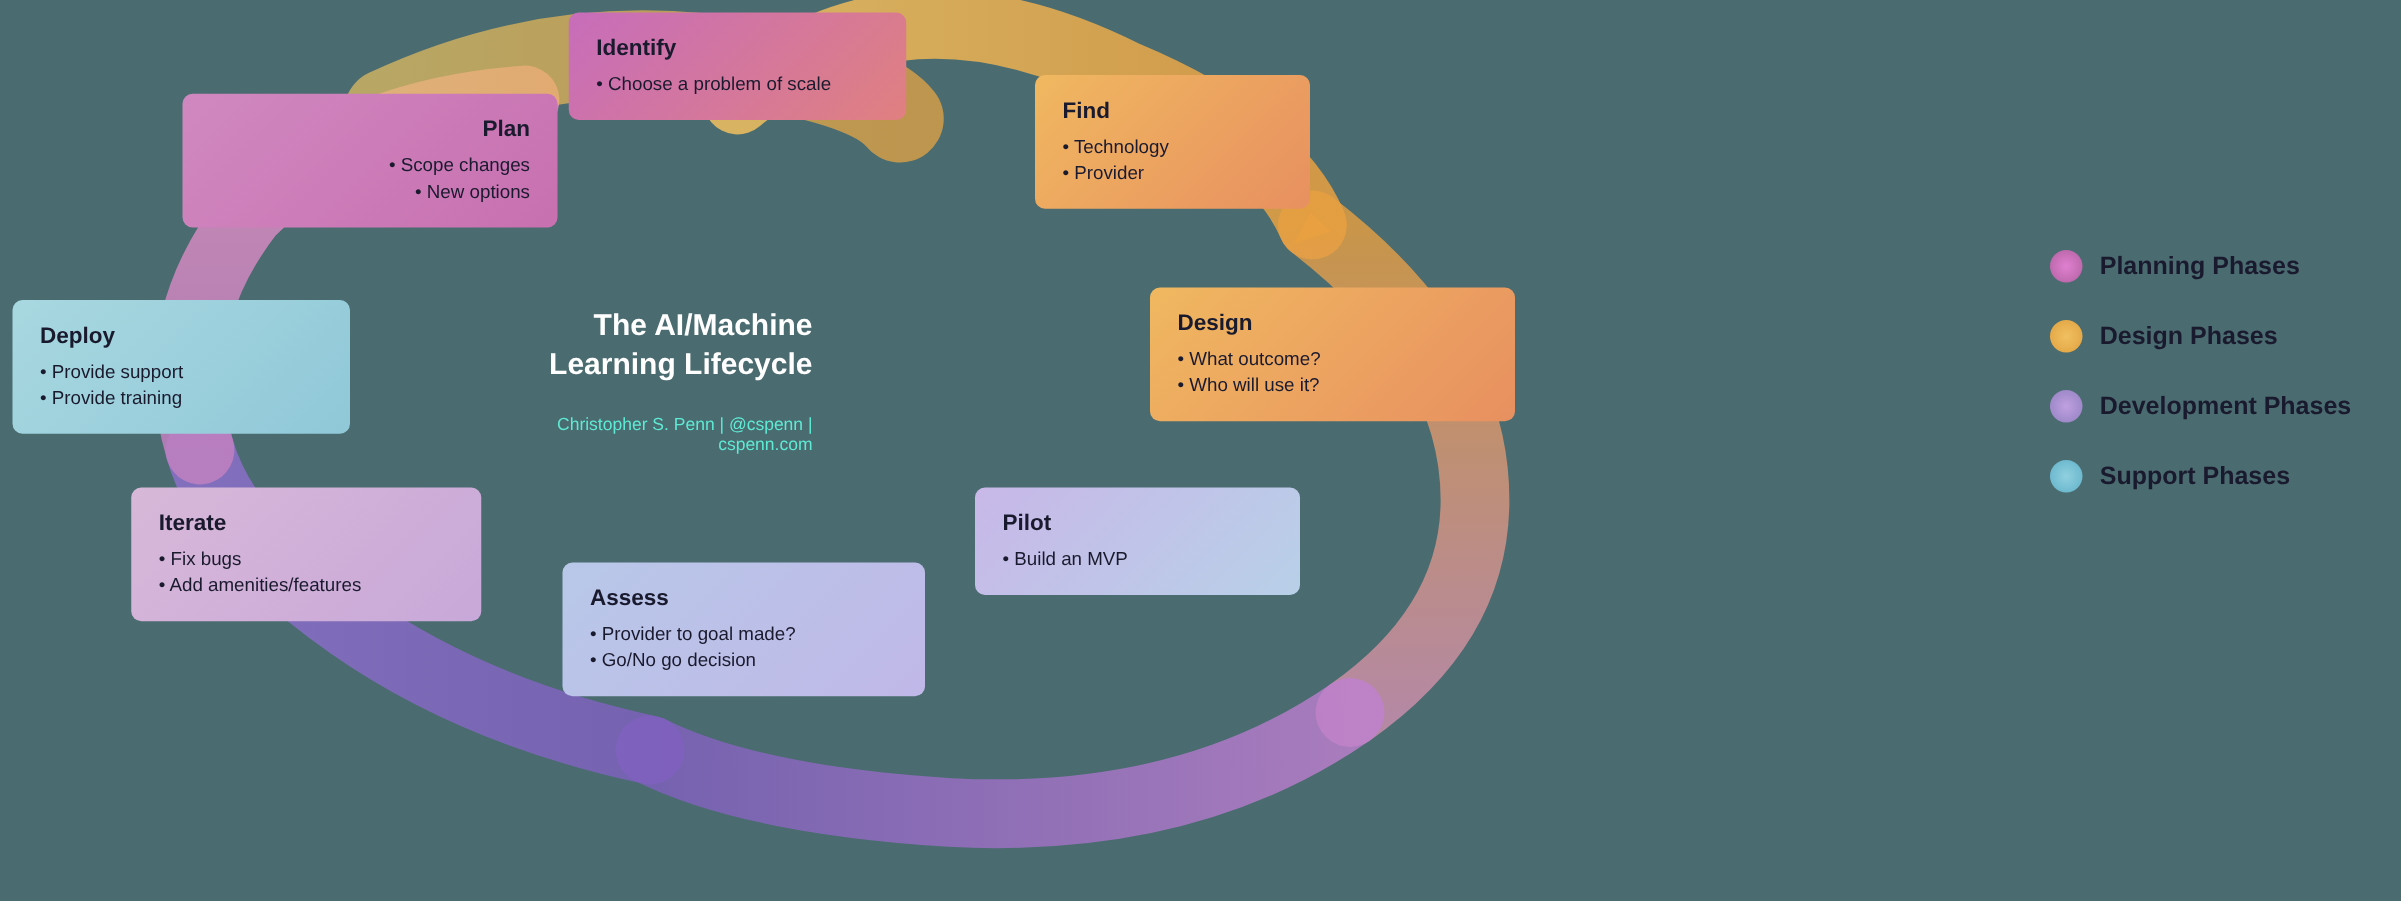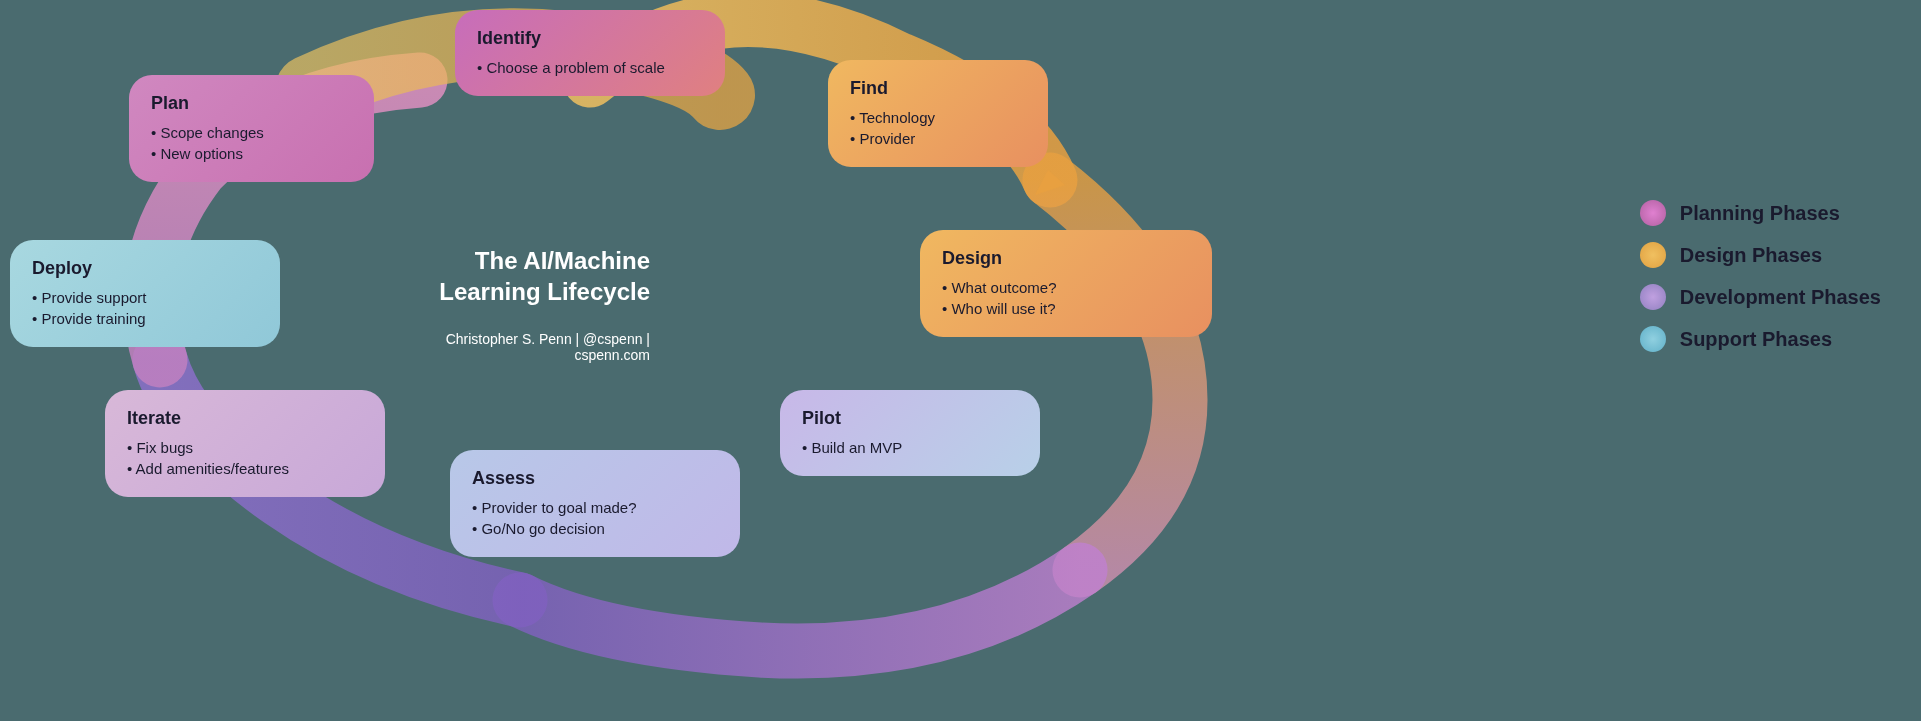--- a/index.html
+++ b/index.html
@@ -18,21 +18,21 @@
       top: 0;
       left: 0;
       width: 1550px;
       height: 721px;
       pointer-events: none;
     }
 
     
     .card {
       position: absolute;
-      border-radius: 23px;
+      border-radius: 8px;
       padding: 18px 22px;
       min-width: 200px;
     }
     .card-title {
       font-size: 18px;
       font-weight: 700;
       color: #1a1a2e;
       margin-bottom: 8px;
     }
     .card ul {
@@ -90,53 +90,54 @@
     }
     .card-deploy {
       background: linear-gradient(135deg, #a8d8e0, #90c8d8);
       top: 240px;
       left: 10px;
       width: 270px;
     }
     .card-plan {
       background: linear-gradient(135deg, #d088c0, #c870b0);
       top: 75px;
-      left: 129px;
-      width: 245px;
+      left: 146px;
+      width: 300px;
+      text-align: right;
     }
 
     
     .center-title {
       position: absolute;
       left: 370px;
       top: 245px;
       text-align: right;
       width: 280px;
     }
     .center-title h2 {
       font-size: 24px;
       font-weight: 800;
       color: #ffffff;
       line-height: 1.3;
       margin-bottom: 10px;
     }
     .center-title p {
       font-size: 14px;
-      color: #ffffff;
+      color: #5eead4;
       margin-top: 24px;
     }
 
     
     .legend {
       position: absolute;
       right: 40px;
       top: 200px;
       display: flex;
       flex-direction: column;
-      gap: 16px;
+      gap: 30px;
     }
     .legend-item {
       display: flex;
       align-items: center;
       gap: 14px;
     }
     .legend-dot {
       width: 26px;
       height: 26px;
       border-radius: 50%;

